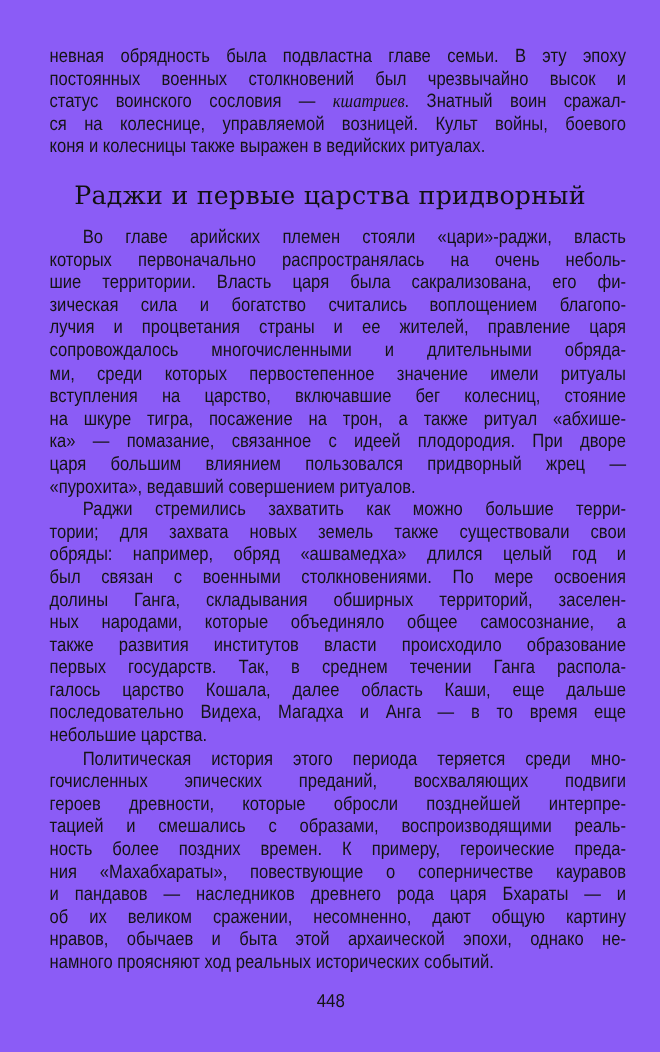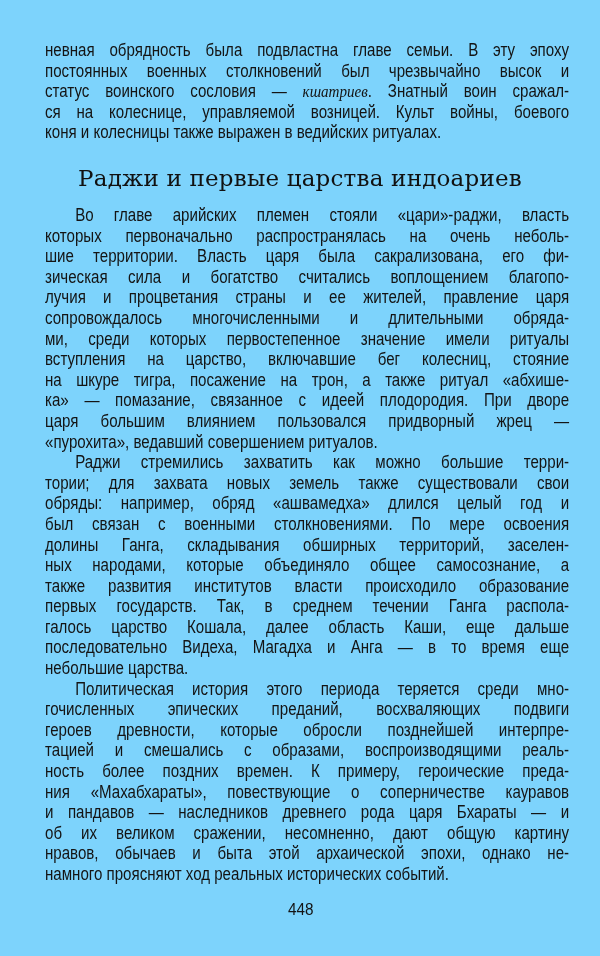--- a/index.html
+++ b/index.html
@@ -1,17 +1,17 @@
 <!DOCTYPE html>
 <html><head>
 <meta charset="utf-8">
 <style>
   html, body { margin: 0; padding: 0; background: #ffffff; }
   body { width: 600px; height: 956px; position: relative; overflow: hidden; color: #141414; }
-  .page { position: absolute; left: 0; top: 0; width: 600px; height: 956px; background: #7dd3fc; }
+  .page { position: absolute; left: 0; top: 0; width: 600px; height: 956px; background: #8b5cf6; }
   .col {
     position: absolute; left: 45px; width: 608px;
     transform-origin: 0 0; transform: scaleX(0.862);
     font-family: "Liberation Sans", sans-serif; font-size: 17.5px;
   }
   .ln {
     height: 20.6px; line-height: 20.6px; white-space: nowrap;
     text-align: justify; text-align-last: justify;
   }
   .ln.last { text-align-last: left; }
@@ -34,21 +34,21 @@
 <div class="page">
 
   <div class="col" style="top:40px;">
     <div class="ln">невная обрядность была подвластна главе семьи. В эту эпоху</div>
     <div class="ln">постоянных военных столкновений был чрезвычайно высок и</div>
     <div class="ln"><span>статус воинского сословия — </span><span class="it">кшатриев</span><span>. Знатный воин сражал-</span></div>
     <div class="ln">ся на колеснице, управляемой возницей. Культ войны, боевого</div>
     <div class="ln last">коня и колесницы также выражен в ведийских ритуалах.</div>
   </div>
 
-  <div class="heading">Раджи и первые царства индоариев</div>
+  <div class="heading">Раджи и первые царства придворный</div>
 
   <div class="col" style="top:205px;">
     <div>
       <div class="ln ind">Во главе арийских племен стояли «цари»-раджи, власть</div>
       <div class="ln">которых первоначально распространялась на очень неболь-</div>
       <div class="ln">шие территории. Власть царя была сакрализована, его фи-</div>
       <div class="ln">зическая сила и богатство считались воплощением благопо-</div>
       <div class="ln">лучия и процветания страны и ее жителей, правление царя</div>
       <div class="ln">сопровождалось многочисленными и длительными обряда-</div>
       <div class="ln">ми, среди которых первостепенное значение имели ритуалы</div>

